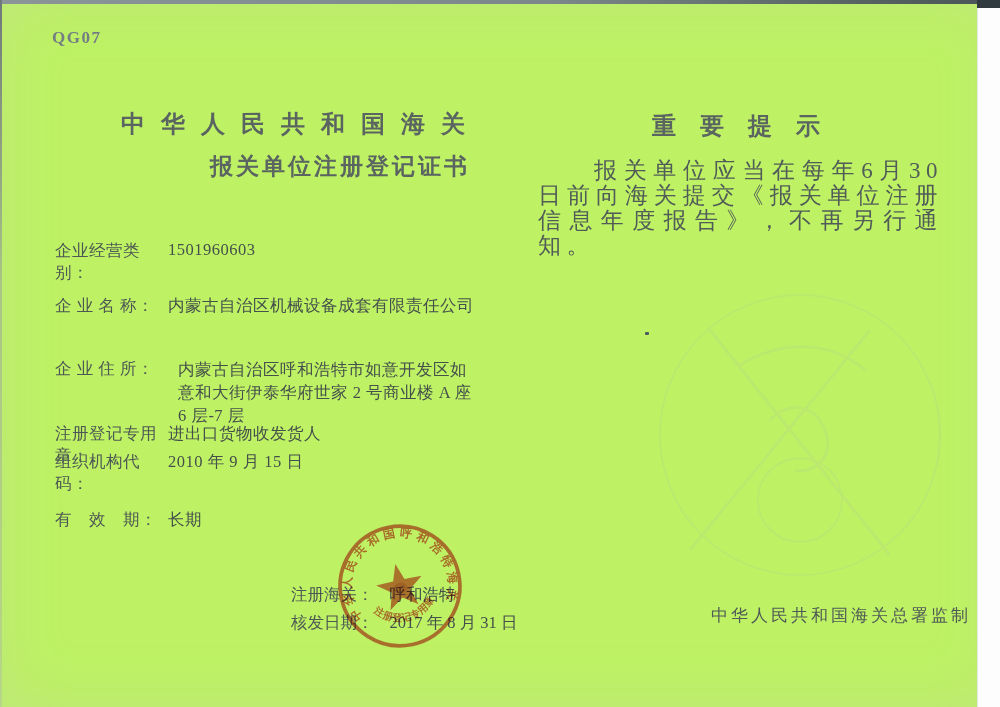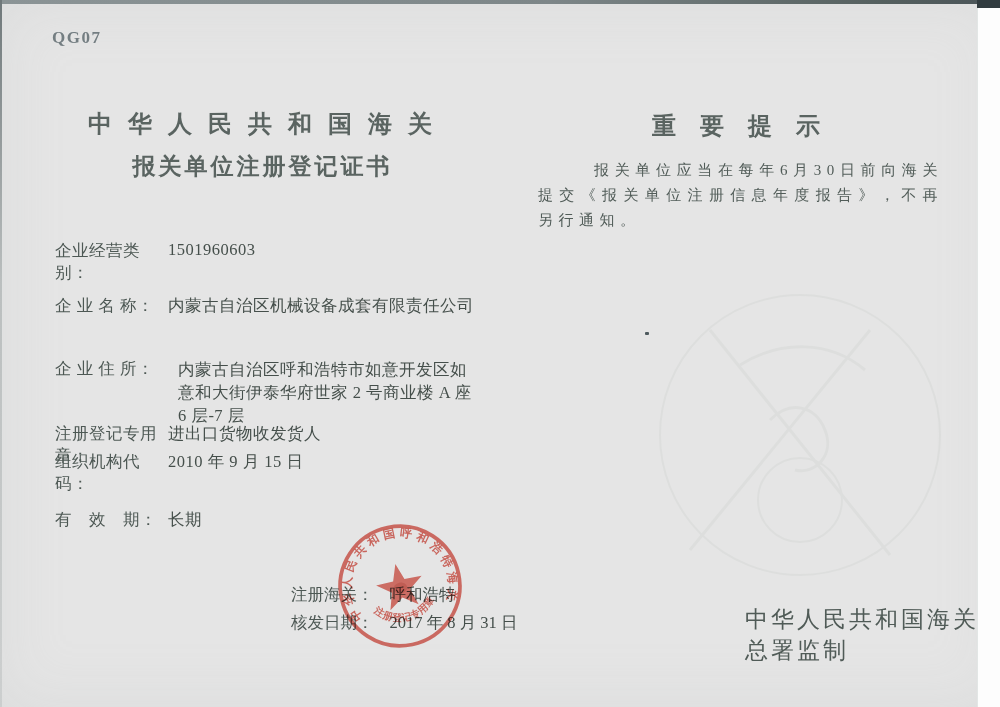--- a/index.html
+++ b/index.html
@@ -1,20 +1,20 @@
 <!DOCTYPE html>
 <html><head>
 <meta charset="utf-8">
 <style>
   html, body { margin: 0; padding: 0; background: #ffffff; }
   #page {
     position: relative;
     width: 1000px;
     height: 707px;
-    background: #e5e5e5;
+    background: #bef264;
     overflow: hidden;
     font-family: "Liberation Serif", "DejaVu Serif", serif;
     color: #4d5854;
     box-shadow: inset 0 0 60px rgba(190,195,195,0.25);
   }
   
   .edge-top {
     position: absolute; left: 0; top: 0; width: 1000px; height: 4px;
     background: linear-gradient(to right, #8b9496 0%, #7d8688 55%, #55605f 88%, #4a5458 100%);
   }
@@ -36,62 +36,62 @@
   }
 
   .txt { position: absolute; white-space: nowrap; }
 
   .form-code {
     left: 52px; top: 28px;
     font-size: 17px; font-weight: bold; letter-spacing: 1.5px;
     color: #747e82;
   }
 
-  .title-block { position: absolute; left: 55px; top: 108px; width: 415px; text-align: center; }
+  .title-block { position: absolute; left: 55px; top: 108px; width: 415px; text-align: right; }
   .title-line1 {
     font-size: 24px; font-weight: 600; letter-spacing: 5px;
     color: #5a6461;
   }
   .title-line2 {
     margin-top: 11px;
     font-size: 23px; font-weight: 600; letter-spacing: 3px;
     color: #5a6461;
   }
 
   .notice-block { position: absolute; left: 538px; top: 110px; width: 405px; }
   .notice-heading {
     text-align: center;
     font-size: 24px; font-weight: 600; letter-spacing: 9px;
     color: #5a6461;
   }
   .notice-body {
     margin-top: 16px;
-    font-size: 15px; line-height: 25px; letter-spacing: 5.5px;
+    font-size: 23px; line-height: 25px; letter-spacing: 5.5px;
     text-align: justify; text-indent: 56px;
     color: #515c58;
   }
 
   .row { position: absolute; left: 55px; font-size: 16.5px; }
   .row .label {
     display: inline-block; width: 113px;
     letter-spacing: 0.5px; color: #4d5854;
     vertical-align: top;
   }
   .row .value {
     display: inline-block; margin-left: 0px; color: #454f4b;
     vertical-align: top; letter-spacing: 0.5px;
   }
   .row .value.wrap { width: 302px; white-space: normal; line-height: 23px; margin-left: 10px; }
 
   .footer-line { position: absolute; left: 291px; font-size: 16.5px; color: #4d5854; }
   .footer-line .value { color: #454f4b; padding-left: 16px; }
 
   .issuer {
-    position: absolute; left: 745px; top: 604px;
-    font-size: 23px; letter-spacing: 3px; color: #505b57;
+    position: absolute; left: 711px; top: 604px;
+    font-size: 17px; letter-spacing: 3px; color: #505b57;
   }
 
   .seal {
     position: absolute; left: 332px; top: 518px; width: 136px; height: 136px;
     transform: rotate(-12deg);
     opacity: 0.85;
     mix-blend-mode: multiply;
     pointer-events: none;
   }
 

